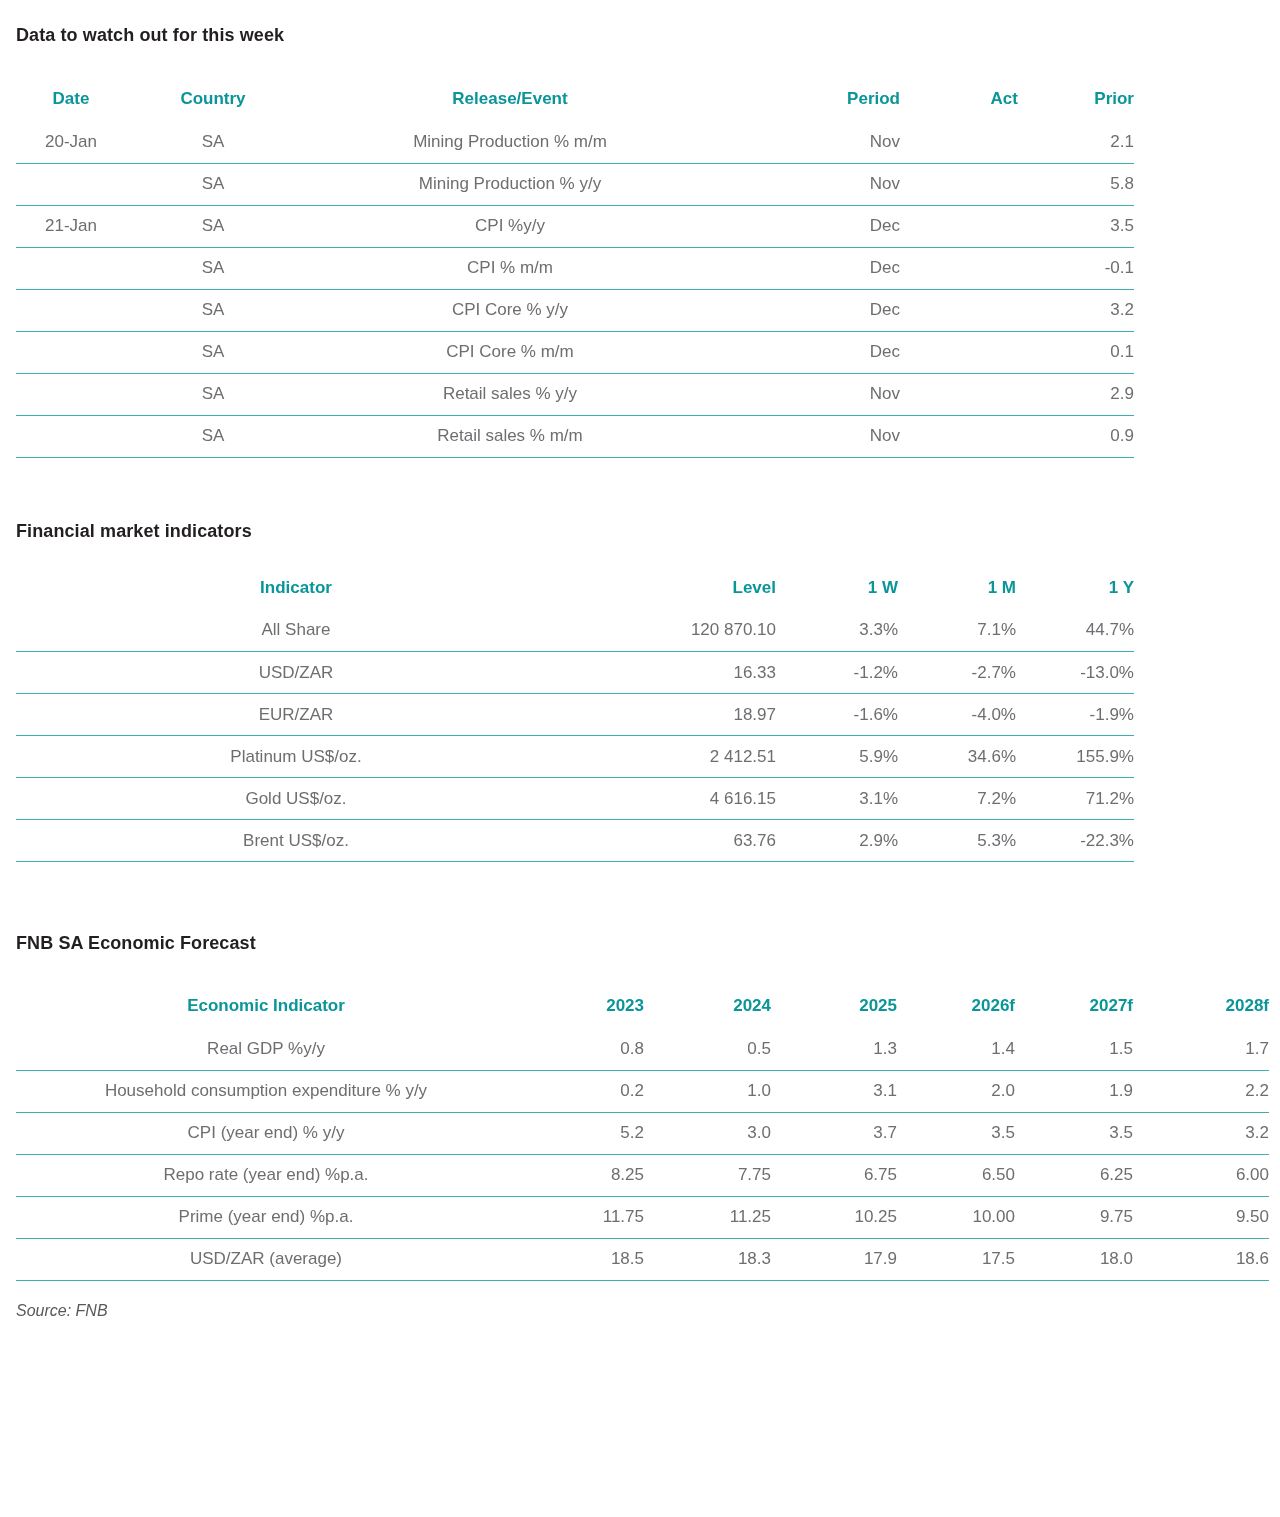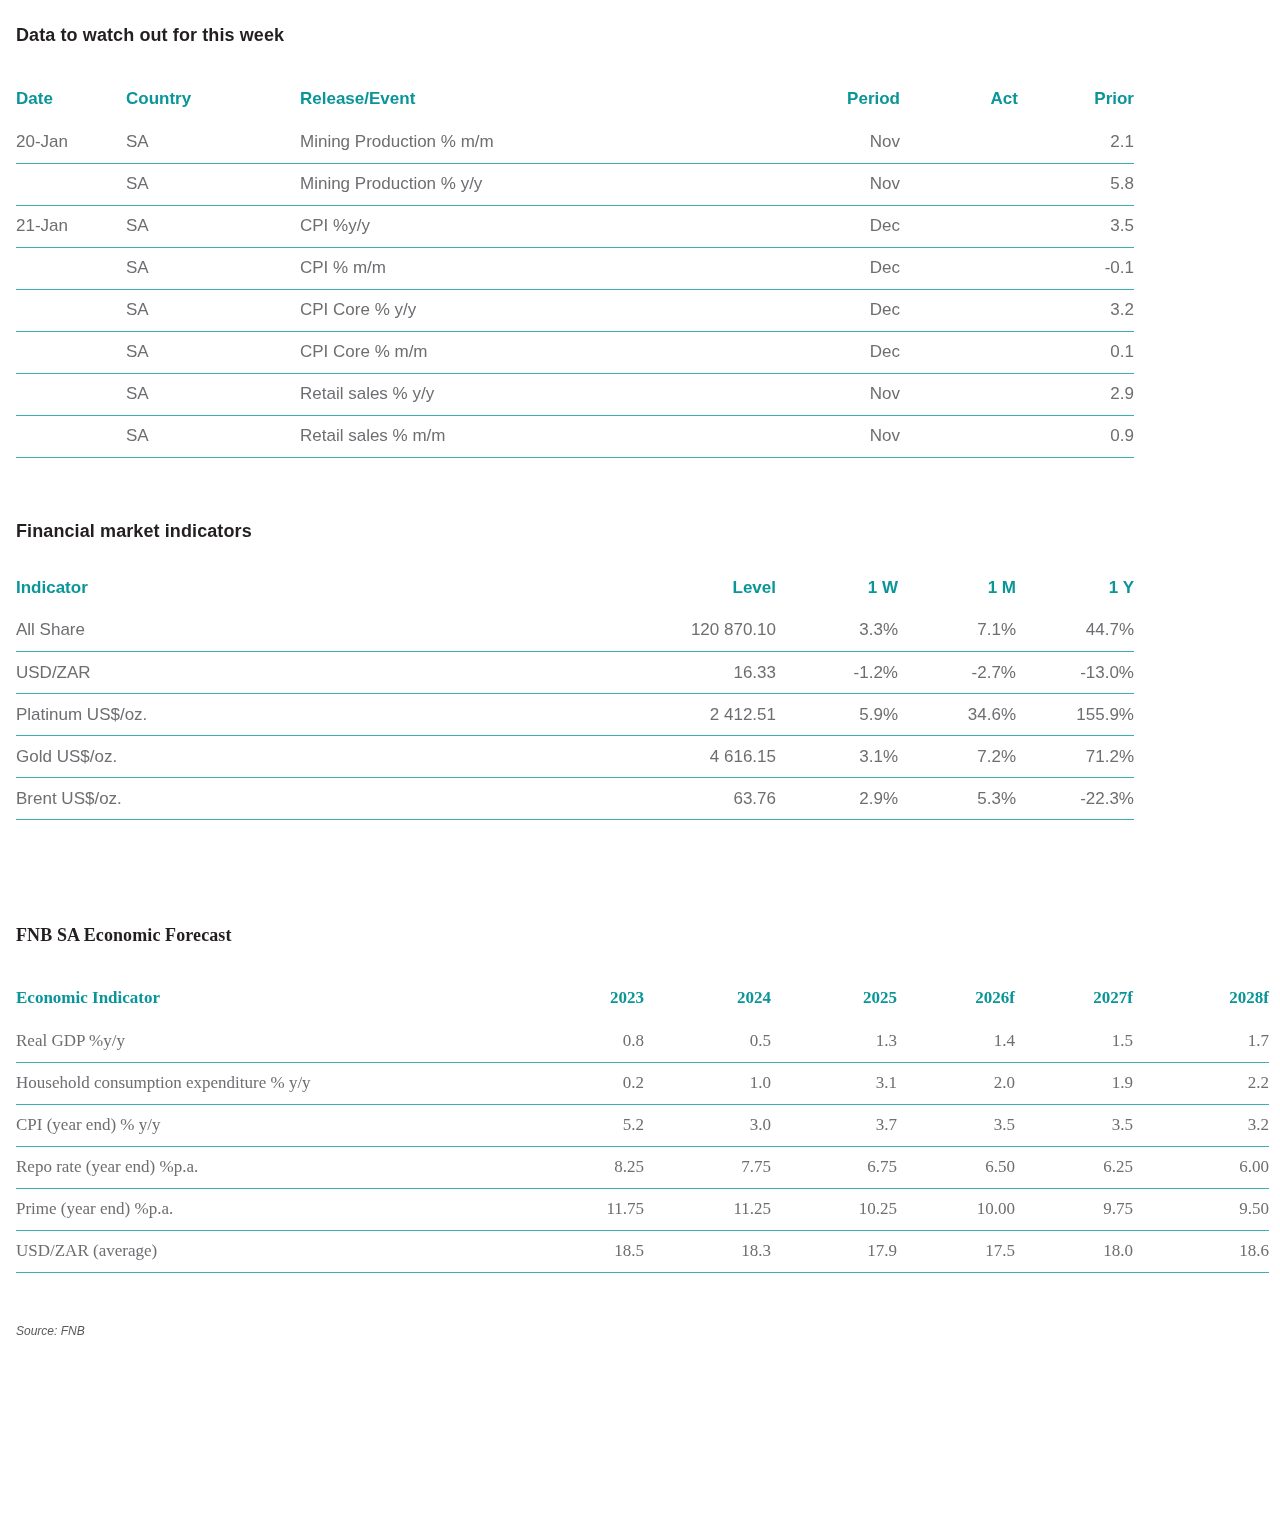--- a/index.html
+++ b/index.html
@@ -40,33 +40,33 @@
   }
   tbody td {
     font-size: 17px;
     color: var(--text-gray);
     height: 42px;
     vertical-align: middle;
     border-bottom: 1px solid var(--line-teal);
     white-space: nowrap;
     overflow: hidden;
   }
-  .al-left  { text-align: left; }
+  .al-left  { text-align: center; }
   .al-right { text-align: right; }
 
   #week-table        { width: 1118px; margin-top: 43px; }
   #market-table      { width: 1118px; margin-top: 36px; }
   #forecast-table    { width: 1253px; margin-top: 42px; }
 
   #section-market   { margin-top: 63px; }
-  #section-forecast { margin-top: 105px; font-family: Liberation Serif, serif; }
+  #section-forecast { margin-top: 71px; }
 
   .source-note {
-    margin-top: 51px;
-    font-size: 12px;
+    margin-top: 21px;
+    font-size: 16px;
     font-style: italic;
     color: #58595B;
   }
 </style>
 </head>
 <body>
 
 <div class="page">
 
   <div class="section" id="section-week">
@@ -185,20 +185,27 @@
             <td class="al-right">3.3%</td>
             <td class="al-right">7.1%</td>
             <td class="al-right">44.7%</td>
           </tr>
           <tr>
             <td class="al-left">USD/ZAR</td>
             <td class="al-right">16.33</td>
             <td class="al-right">-1.2%</td>
             <td class="al-right">-2.7%</td>
             <td class="al-right">-13.0%</td>
+          </tr>
+          <tr>
+            <td class="al-left">EUR/ZAR</td>
+            <td class="al-right">18.97</td>
+            <td class="al-right">-1.6%</td>
+            <td class="al-right">-4.0%</td>
+            <td class="al-right">-1.9%</td>
           </tr>
           <tr>
             <td class="al-left">Platinum US$/oz.</td>
             <td class="al-right">2 412.51</td>
             <td class="al-right">5.9%</td>
             <td class="al-right">34.6%</td>
             <td class="al-right">155.9%</td>
           </tr>
           <tr>
             <td class="al-left">Gold US$/oz.</td>

